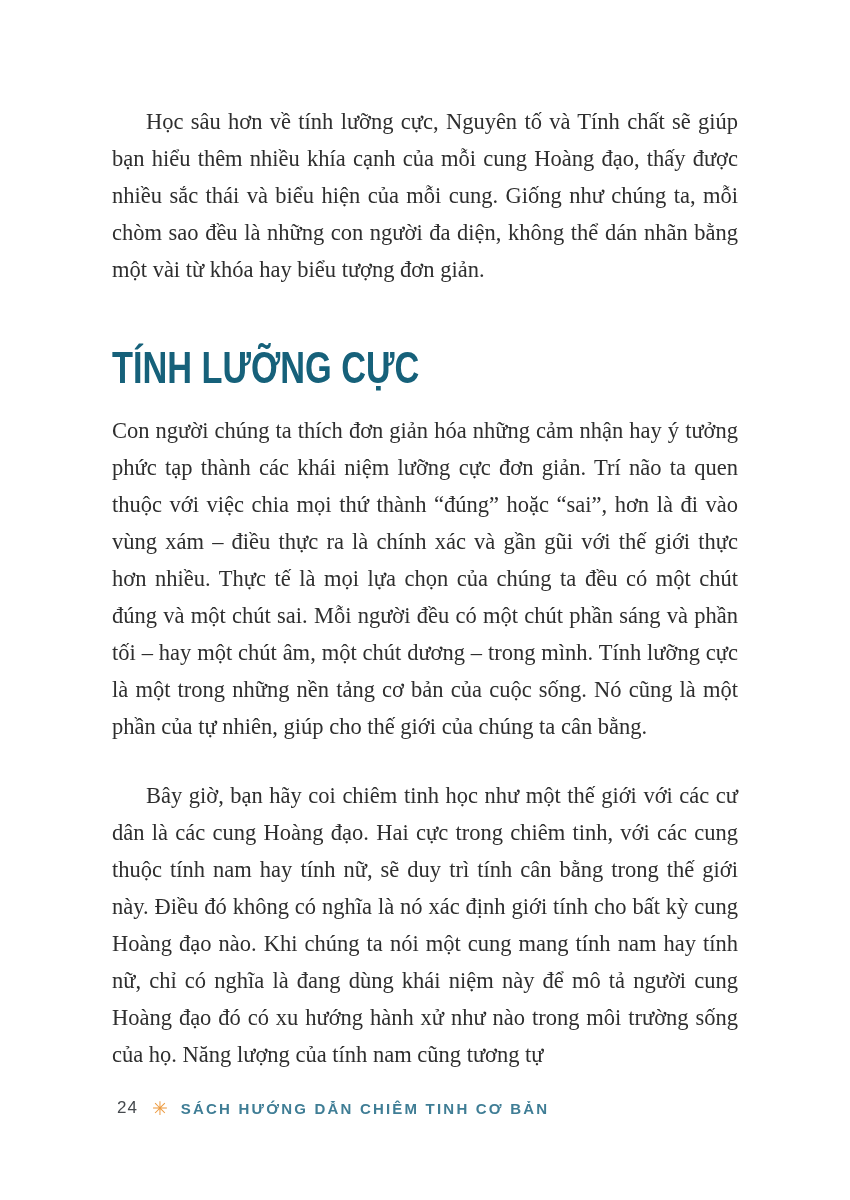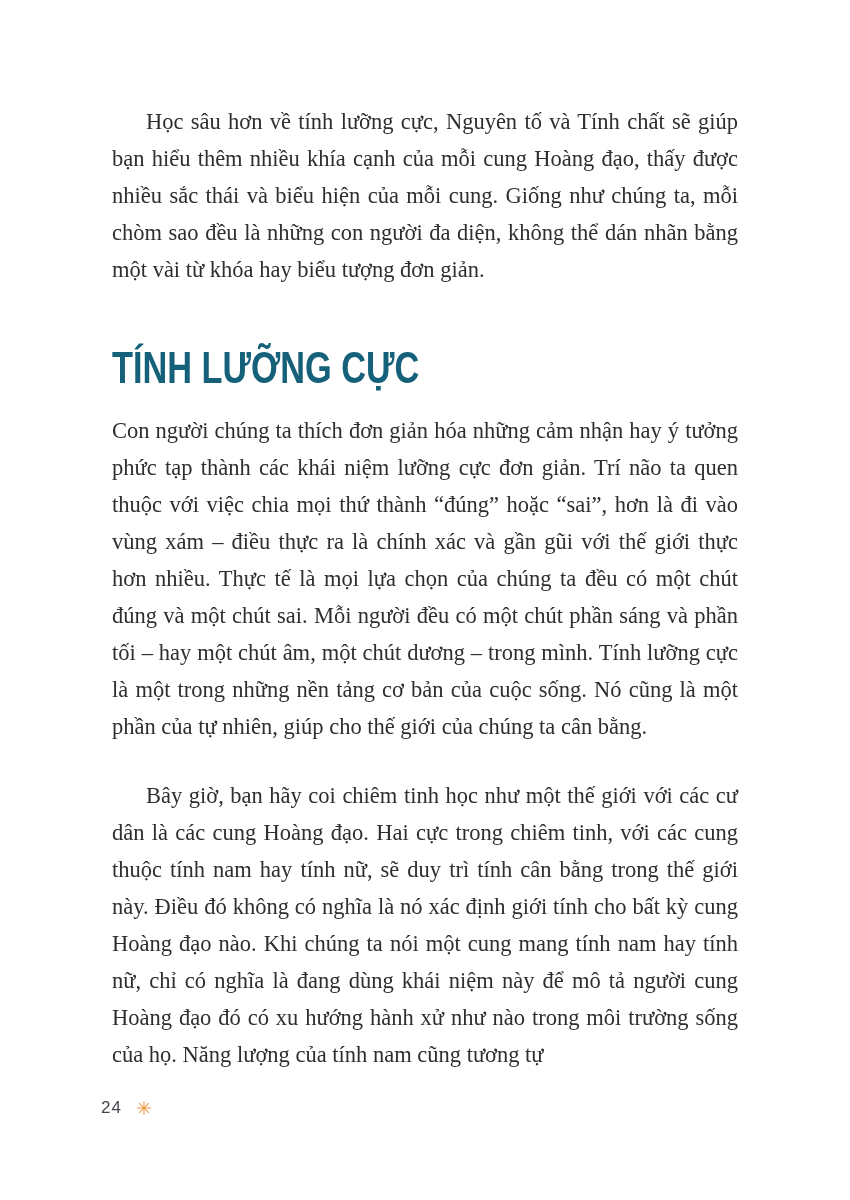--- a/index.html
+++ b/index.html
@@ -42,21 +42,21 @@
     font-size: 44px;
     line-height: 46px;
     letter-spacing: 0px;
     color: var(--heading-color);
     transform: scaleX(0.78);
     transform-origin: left center;
     white-space: nowrap;
   }
   .footer {
     position: absolute;
-    left: 101px;
+    left: 117px;
     top: 1098px;
     display: flex;
     align-items: center;
     font-family: "Liberation Sans", sans-serif;
   }
   .page-number {
     font-size: 17px;
     color: var(--pagenum-color);
     letter-spacing: 1px;
   }
@@ -83,14 +83,15 @@
     <h1 class="section-heading">TÍNH LƯỠNG CỰC</h1>
 
     <p class="body-par">Con người chúng ta thích đơn giản hóa những cảm nhận hay ý tưởng phức tạp thành các khái niệm lưỡng cực đơn giản. Trí não ta quen thuộc với việc chia mọi thứ thành “đúng” hoặc “sai”, hơn là đi vào vùng xám – điều thực ra là chính xác và gần gũi với thế giới thực hơn nhiều. Thực tế là mọi lựa chọn của chúng ta đều có một chút đúng và một chút sai. Mỗi người đều có một chút phần sáng và phần tối – hay một chút âm, một chút dương – trong mình. Tính lưỡng cực là một trong những nền tảng cơ bản của cuộc sống. Nó cũng là một phần của tự nhiên, giúp cho thế giới của chúng ta cân bằng.</p>
 
     <p class="body-par indent par-gap">Bây giờ, bạn hãy coi chiêm tinh học như một thế giới với các cư dân là các cung Hoàng đạo. Hai cực trong chiêm tinh, với các cung thuộc tính nam hay tính nữ, sẽ duy trì tính cân bằng trong thế giới này. Điều đó không có nghĩa là nó xác định giới tính cho bất kỳ cung Hoàng đạo nào. Khi chúng ta nói một cung mang tính nam hay tính nữ, chỉ có nghĩa là đang dùng khái niệm này để mô tả người cung Hoàng đạo đó có xu hướng hành xử như nào trong môi trường sống của họ. Năng lượng của tính nam cũng tương tự</p>
   </div>
 
   <div class="footer">
     <span class="page-number">24</span>
     <span class="asterisk">✳</span>
+    <span class="book-title">SÁCH HƯỚNG DẪN CHIÊM TINH CƠ BẢN</span>
   </div>
 </div>
 
 </body></html>

